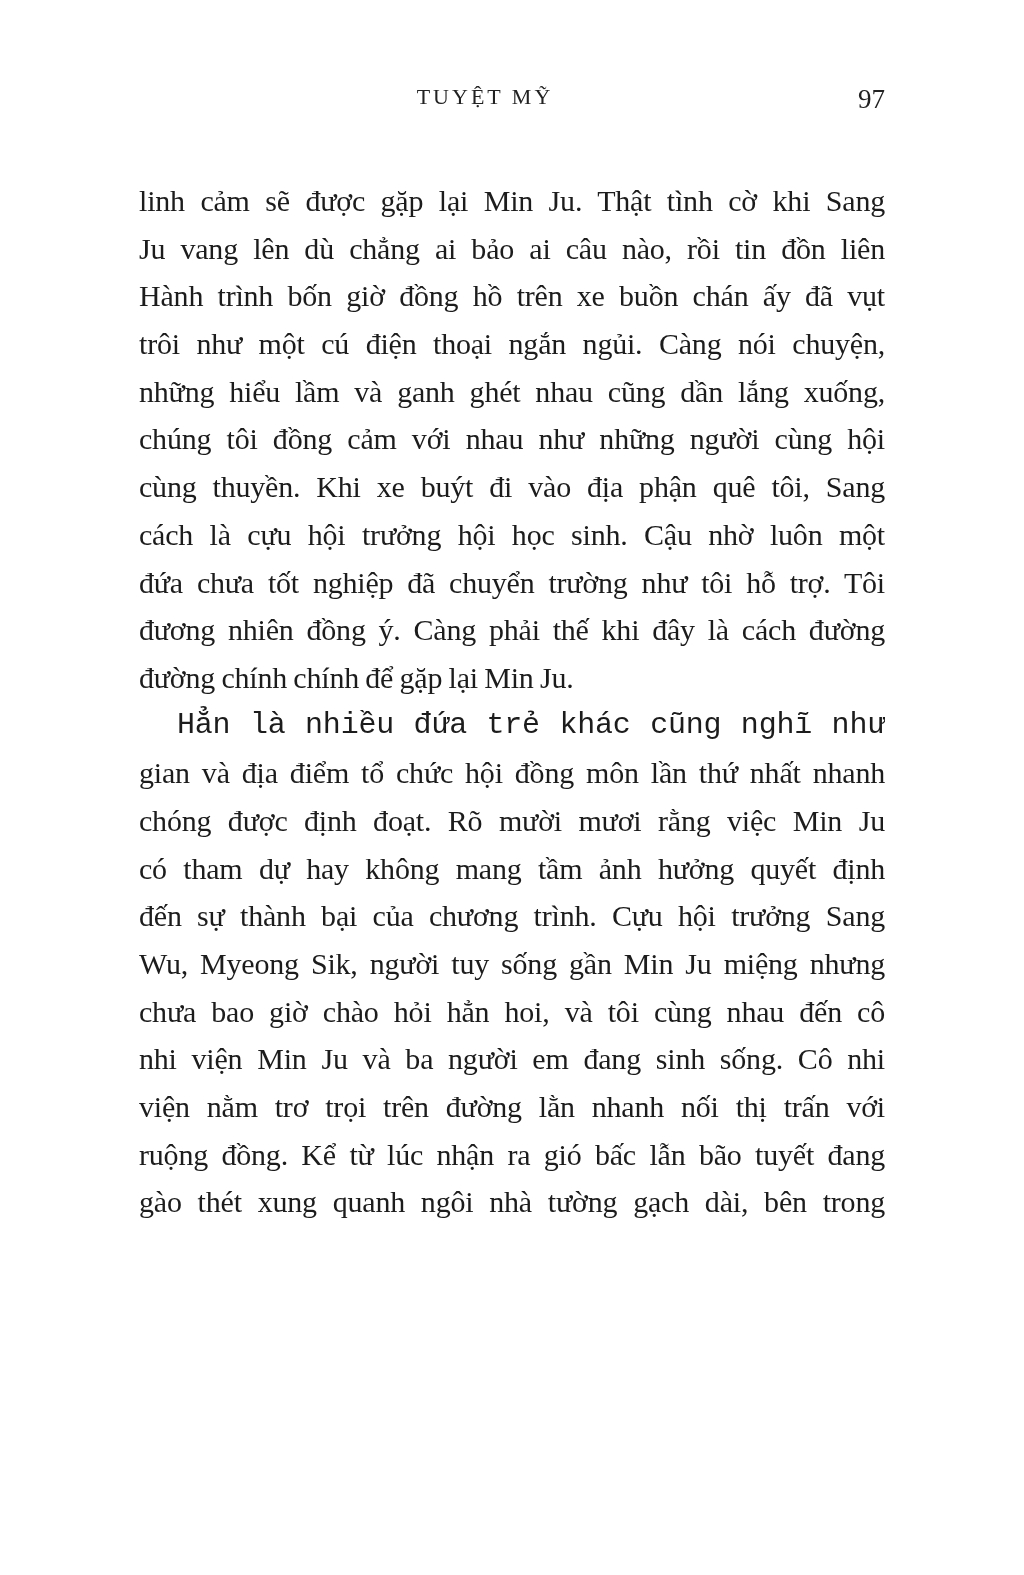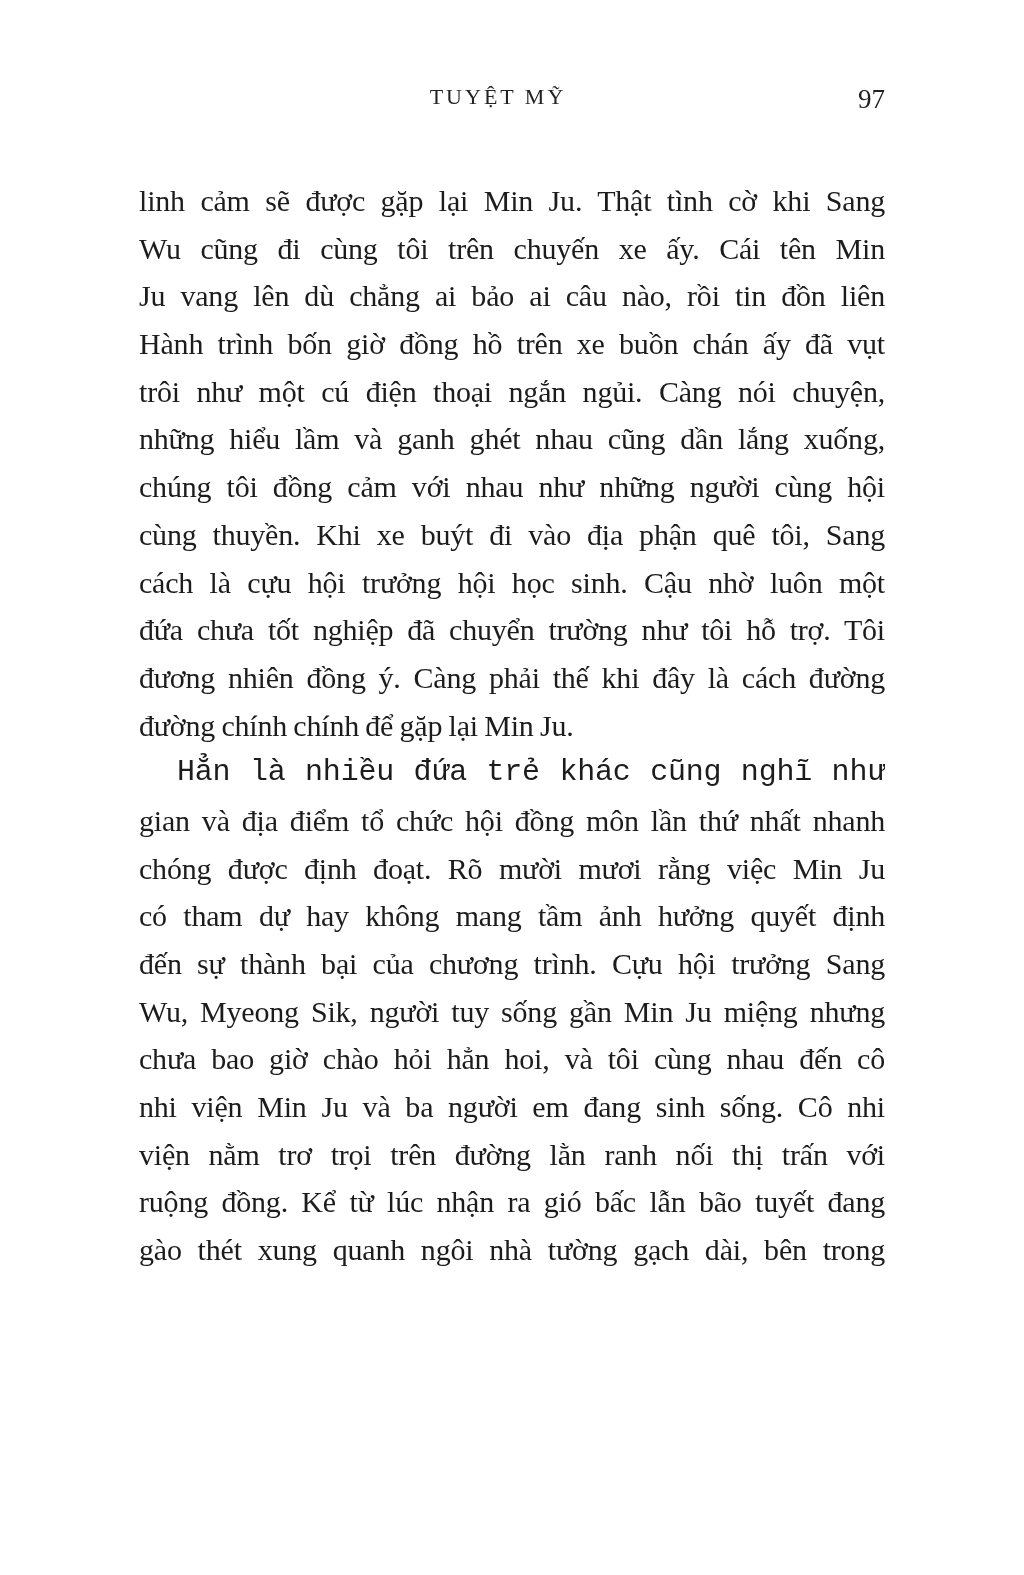--- a/index.html
+++ b/index.html
@@ -8,21 +8,21 @@
     width: 1024px;
     height: 1575px;
     background: #ffffff;
     font-family: "Liberation Serif", "DejaVu Serif", serif;
     color: #1c1c1c;
     overflow: hidden;
   }
   .running-head {
     position: absolute;
     top: 84px;
-    left: 140px;
+    left: 127px;
     width: 716px;
     text-align: center;
     font-size: 22px;
     letter-spacing: 3px;
     color: #222;
   }
   .page-number {
     position: absolute;
     top: 84px;
     left: 139px;
@@ -61,21 +61,20 @@
 
 <div class="page">
 
   <div class="running-head">TUYỆT MỸ</div>
   <div class="page-number">97</div>
 
   <div class="text-block">
 
     <div>
       <div class="line">linh cảm sẽ được gặp lại Min Ju. Thật tình cờ khi Sang</div>
-      <div class="line">Wu cũng đi cùng tôi trên chuyến xe ấy. Cái tên Min</div>
       <div class="line">Ju vang lên dù chẳng ai bảo ai câu nào, rồi tin đồn liên</div>
       <div class="line">Hành trình bốn giờ đồng hồ trên xe buồn chán ấy đã vụt</div>
       <div class="line">trôi như một cú điện thoại ngắn ngủi. Càng nói chuyện,</div>
       <div class="line">những hiểu lầm và ganh ghét nhau cũng dần lắng xuống,</div>
       <div class="line">chúng tôi đồng cảm với nhau như những người cùng hội</div>
       <div class="line">cùng thuyền. Khi xe buýt đi vào địa phận quê tôi, Sang</div>
       <div class="line">cách là cựu hội trưởng hội học sinh. Cậu nhờ luôn một</div>
       <div class="line">đứa chưa tốt nghiệp đã chuyển trường như tôi hỗ trợ. Tôi</div>
       <div class="line">đương nhiên đồng ý. Càng phải thế khi đây là cách đường</div>
       <div class="line last">đường chính chính để gặp lại Min Ju.</div>
@@ -83,19 +82,19 @@
 
     <div>
       <div class="line indent">Hẳn là nhiều đứa trẻ khác cũng nghĩ như tôi nên thời</div>
       <div class="line">gian và địa điểm tổ chức hội đồng môn lần thứ nhất nhanh</div>
       <div class="line">chóng được định đoạt. Rõ mười mươi rằng việc Min Ju</div>
       <div class="line">có tham dự hay không mang tầm ảnh hưởng quyết định</div>
       <div class="line">đến sự thành bại của chương trình. Cựu hội trưởng Sang</div>
       <div class="line">Wu, Myeong Sik, người tuy sống gần Min Ju miệng nhưng</div>
       <div class="line">chưa bao giờ chào hỏi hẳn hoi, và tôi cùng nhau đến cô</div>
       <div class="line">nhi viện Min Ju và ba người em đang sinh sống. Cô nhi</div>
-      <div class="line">viện nằm trơ trọi trên đường lằn ranh nối thị trấn với</div>
+      <div class="line">viện nằm trơ trọi trên đường lằn nhanh nối thị trấn với</div>
       <div class="line">ruộng đồng. Kể từ lúc nhận ra gió bấc lẫn bão tuyết đang</div>
       <div class="line">gào thét xung quanh ngôi nhà tường gạch dài, bên trong</div>
     </div>
 
   </div>
 </div>
 
 </body></html>

